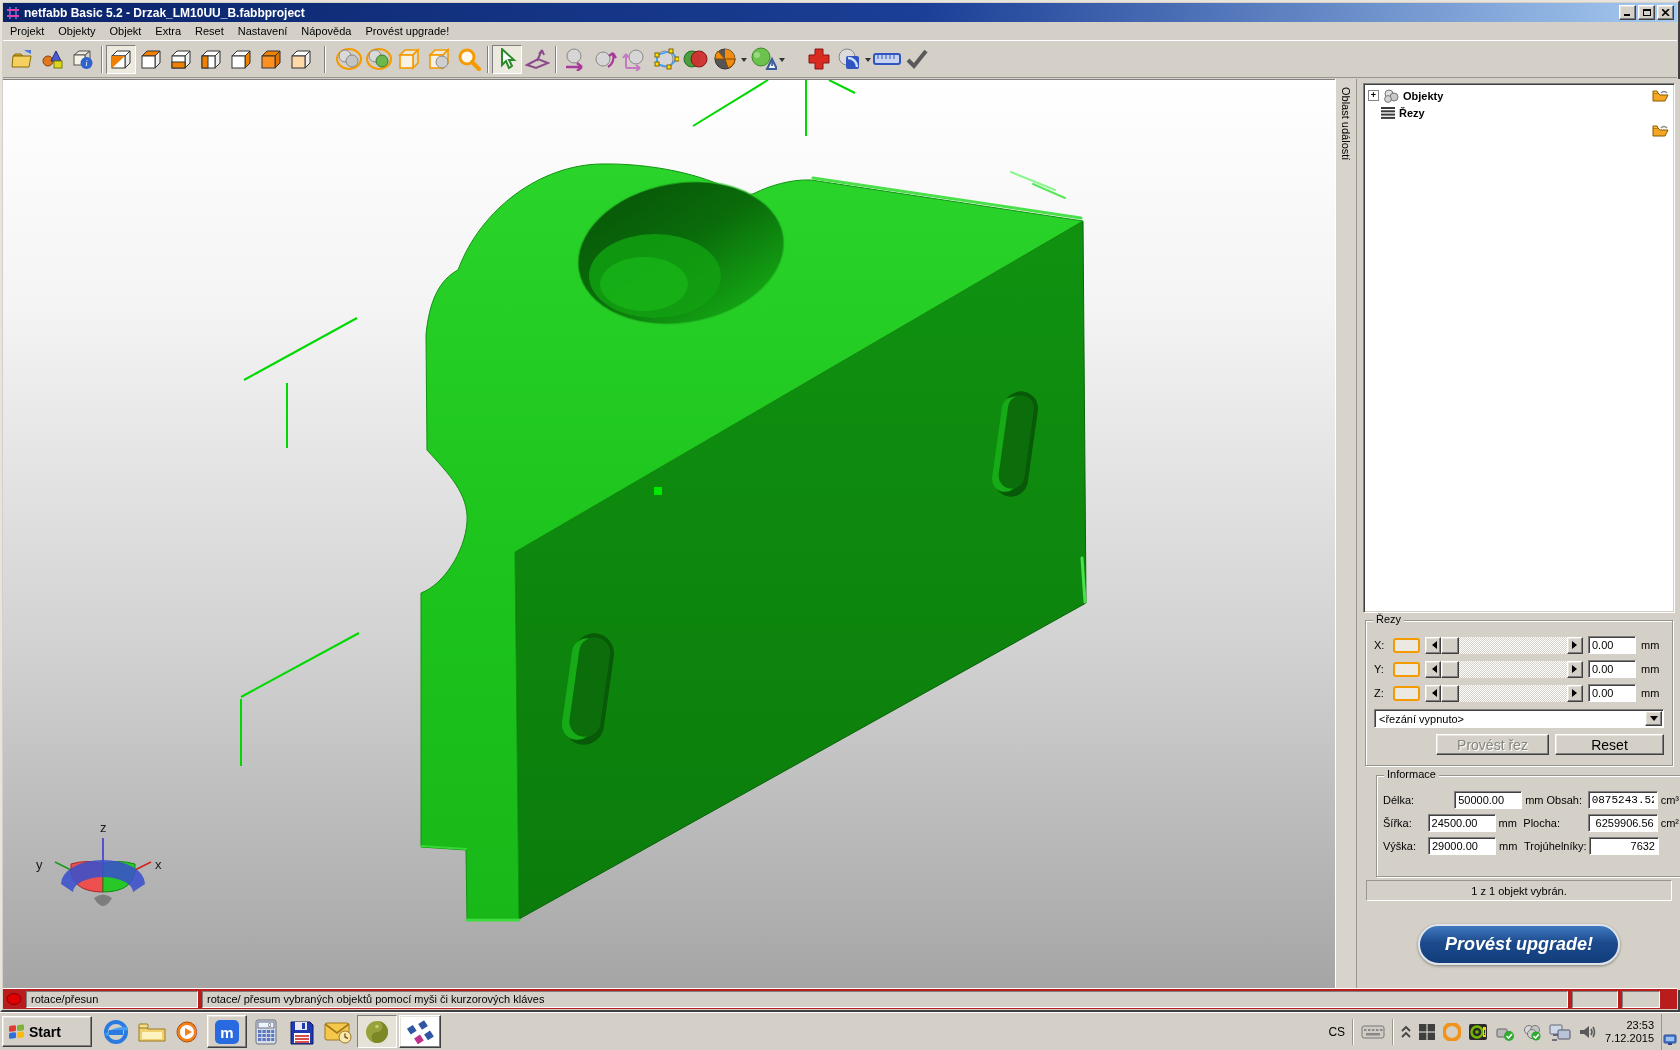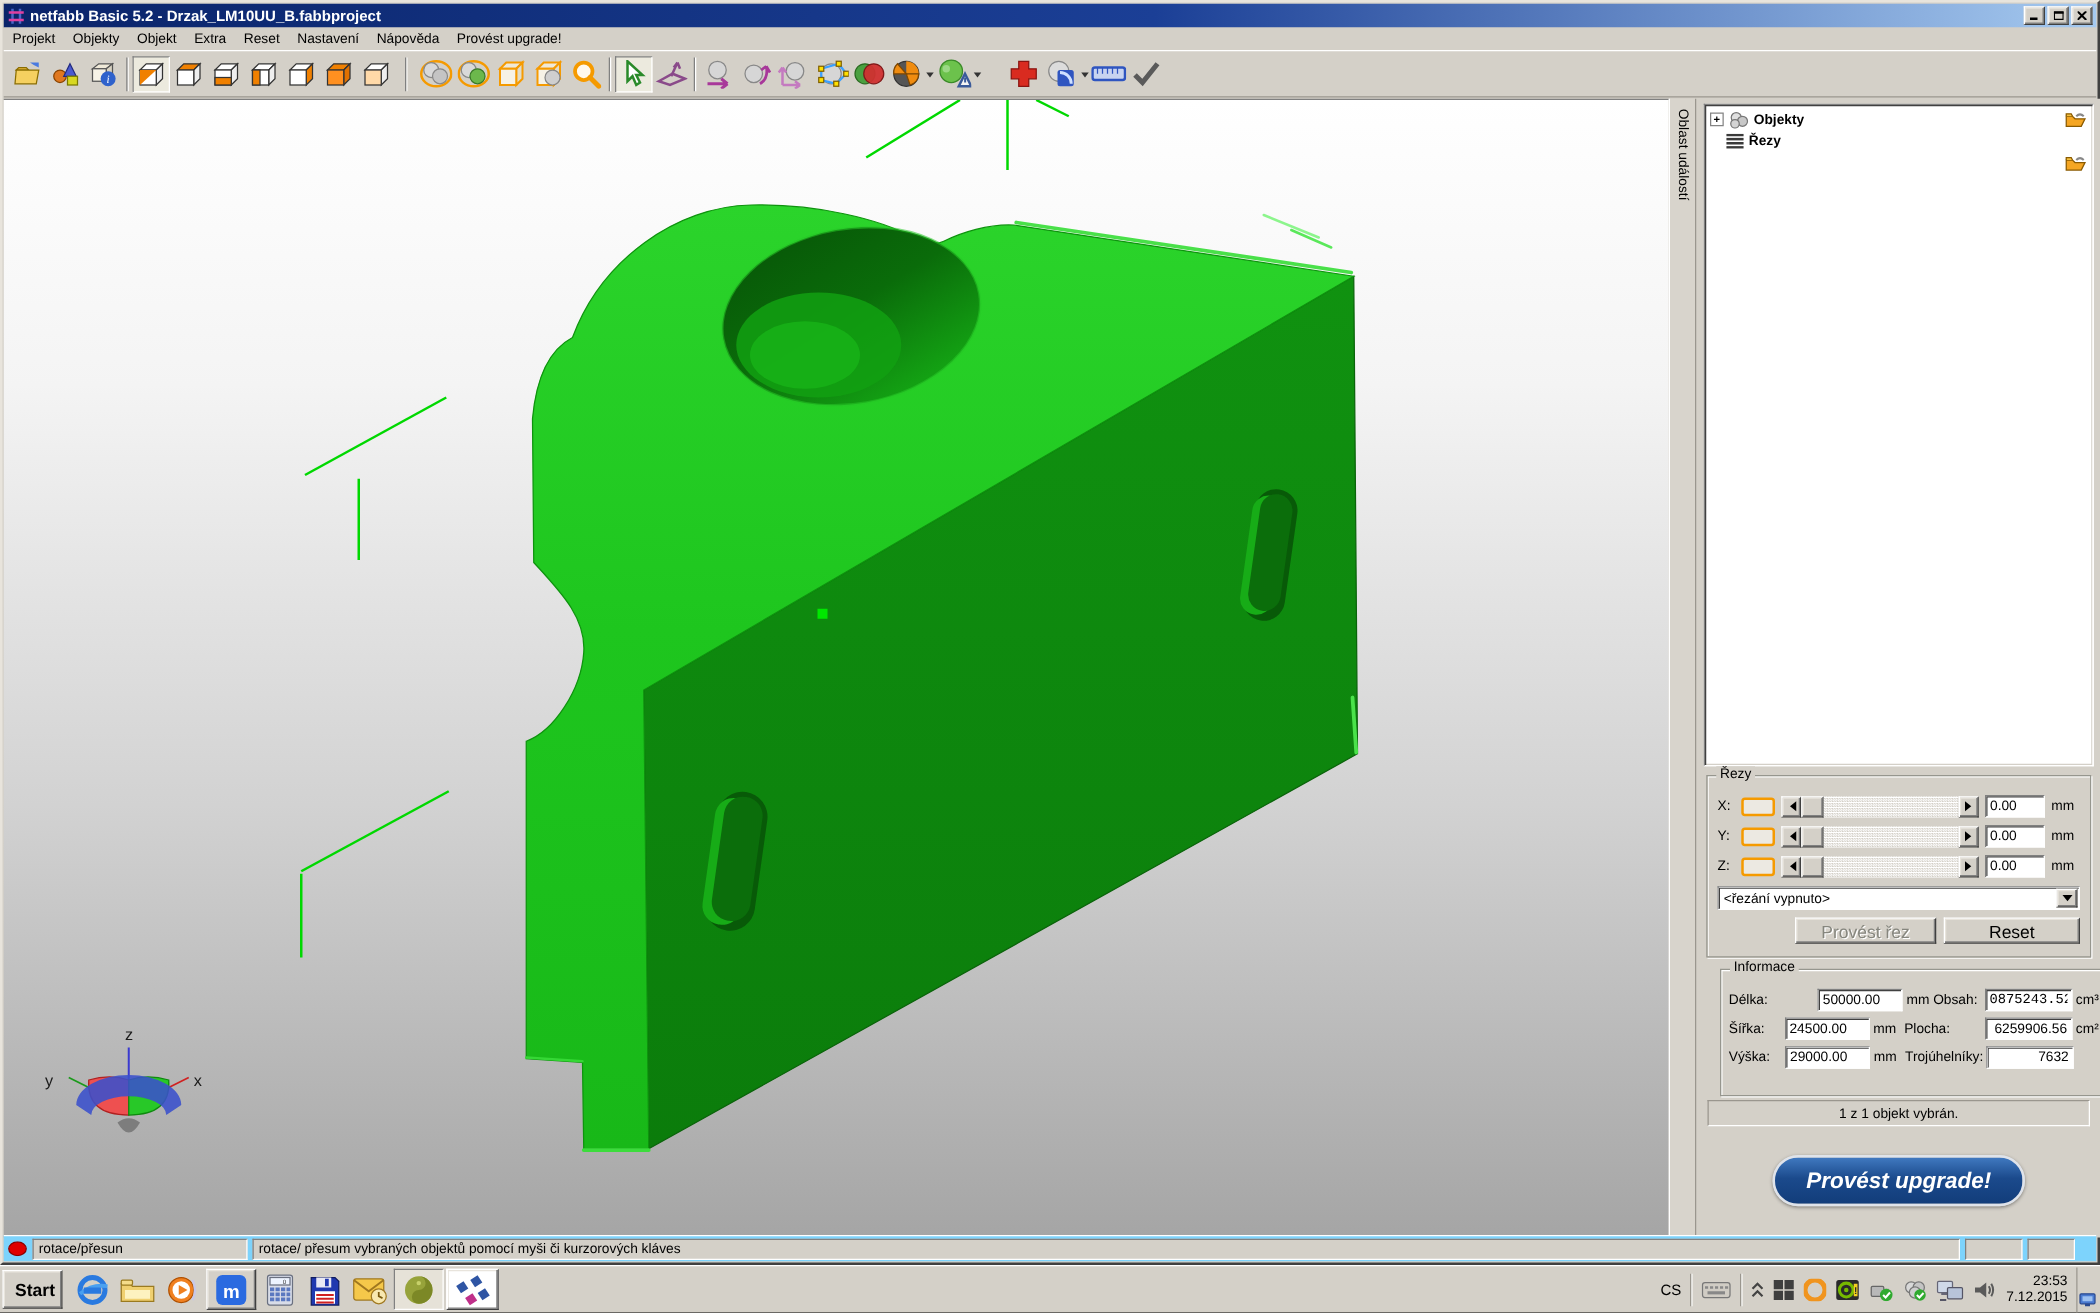--- a/index.html
+++ b/index.html
@@ -79,28 +79,28 @@
 
   .selbar{position:absolute;left:8px;top:801px;width:306px;height:21px;background:#d4d0c8;
     border:1px solid;border-color:#9a968e #fff #fff #9a968e;display:flex;align-items:center;justify-content:center;}
   .upgrade{position:absolute;left:60px;top:845px;width:202px;height:41px;border-radius:21px;
     background:linear-gradient(#4079c0 0%,#1b4a8c 45%,#123d7a 100%);
     border:2px solid #dfe3ea;box-shadow:0 1px 3px rgba(0,0,0,.4);
     color:#fff;font-style:italic;font-weight:bold;font-size:18px;
     display:flex;align-items:center;justify-content:center;cursor:pointer;}
 
   
-  .statusbar{position:absolute;left:1px;right:1px;bottom:1px;height:21px;background:#7dd3fc;border-top:1px solid #fff;
+  .statusbar{position:absolute;left:1px;right:1px;bottom:1px;height:21px;background:#b91c1c;border-top:1px solid #fff;
     display:flex;align-items:center;gap:4px;padding:0 3px;font-size:11px;}
   .sbox{border:1px solid;border-color:#808080 #fff #fff #808080;height:17px;display:flex;align-items:center;padding:0 4px;background:#d4d0c8;}
 
   
   .taskbar{position:absolute;left:0;top:1012px;width:1680px;height:38px;background:#d4d0c8;
     border-top:1px solid #fff;display:flex;align-items:center;}
-  .startbtn{margin:0 6px 0 2px;width:48px;height:31px;display:flex;align-items:center;gap:4px;padding:0 5px;
+  .startbtn{margin:0 6px 0 2px;width:90px;height:31px;display:flex;align-items:center;gap:4px;padding:0 5px;
     font-weight:bold;font-size:14px;}
   .ql{width:36px;height:33px;display:flex;align-items:center;justify-content:center;}
   .tbtn{width:40px;height:33px;display:flex;align-items:center;justify-content:center;margin:0 1px;}
   .tile{width:42px;height:33px;background:#fff;display:flex;align-items:center;justify-content:center;margin:0 1px;}
   .tray{margin-left:auto;display:flex;align-items:center;gap:7px;padding-right:3px;height:38px;}
   .traysep{width:1px;height:26px;border-left:1px solid #9a968e;border-right:1px solid #fff;}
   .clock{font-size:11px;text-align:right;line-height:13px;}
   .showdesk{width:16px;height:36px;border-left:1px solid #9a968e;display:flex;align-items:flex-end;justify-content:center;padding-bottom:4px;}
 </style>
 </head>

